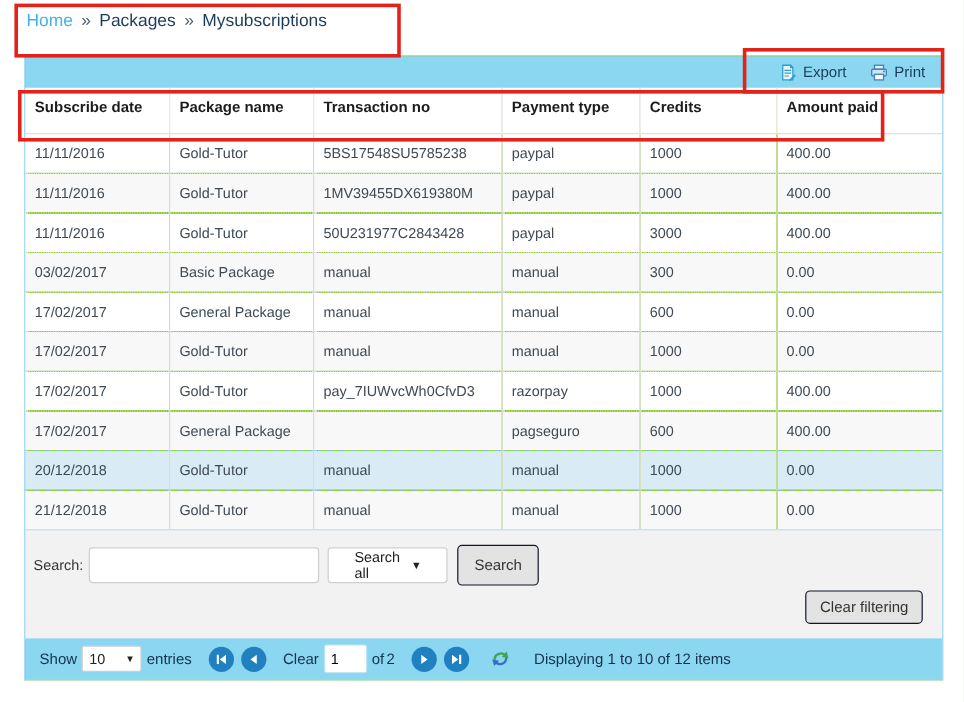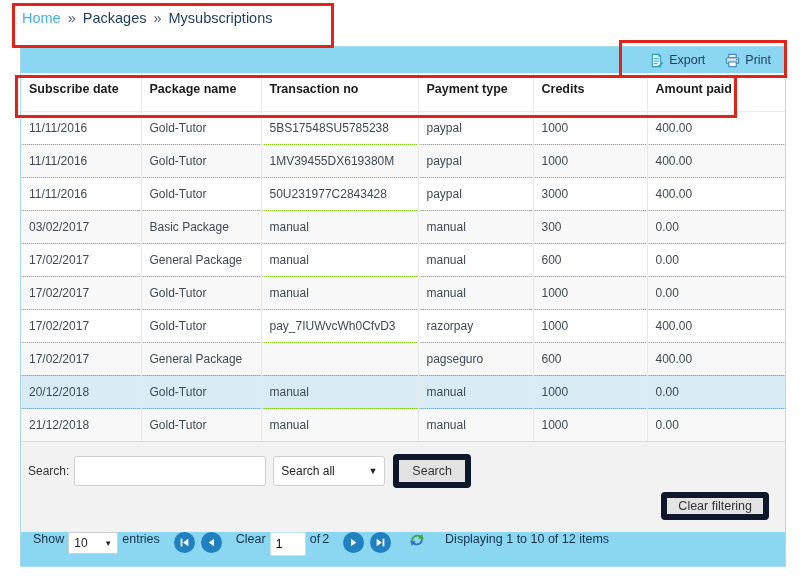--- a/index.html
+++ b/index.html
@@ -40,32 +40,32 @@
   tbody tr.highlight td { border-top:1px dotted #9fcfe8; }
   tbody tr.highlight + tr td { border-top:1px dotted #9fcfe8; }
 
   
   .search-panel { position:absolute; left:0; right:0; top:394px; height:93px;
                   background:#f2f2f2; border-top:1px solid #bfe7f7; }
   .search-row { position:absolute; left:7px; top:12px; display:flex; align-items:center; }
   .search-label { font-size:12px; color:#333; margin-right:5px; }
   .search-input { width:192px; height:30px; border:1px solid #cfcfcf; border-radius:3px;
                   background:#fff; font-family:inherit; font-size:12px; padding:0 6px; }
-  .fake-select { width:112px; height:30px; border:1px solid #cfcfcf; border-radius:3px;
+  .fake-select { width:100px; height:30px; border:1px solid #cfcfcf; border-radius:3px;
                  background:#fff; margin-left:7px; display:flex; align-items:center;
-                 justify-content:space-between; padding:0 7px; font-size:12px; color:#222; cursor:pointer; }
+                 justify-content:space-between; padding:0 21px; font-size:12px; color:#222; cursor:pointer; }
   .fake-select .arrow { font-size:9px; color:#222; }
-  .gray-btn { background:#e3e3e3; border:6px solid #0f172a; border-radius:4px;
+  .gray-btn { background:#e3e3e3; border:1px solid #0f172a; border-radius:4px;
               font-family:inherit; font-size:12.5px; color:#333; cursor:pointer; }
   .search-btn { height:34px; padding:0 13px; margin-left:8px; }
   .clear-btn { position:absolute; right:16px; top:50px; height:28px; padding:0 11px; }
 
   
   .pager-bar { position:absolute; left:0; right:0; bottom:0; height:34px; background:#8bd6f0;
-               display:flex; align-items:flex-start; padding:0 8px; font-size:12.5px; color:#15324d; }
+               display:flex; align-items:center; padding:0 8px; font-size:12.5px; color:#15324d; }
   .pager-bar .lbl { margin:0 4px; }
   .mini-select { width:50px; height:22px; background:#fff; border:1px solid #cfcfcf; border-radius:2px;
                  display:flex; align-items:center; justify-content:space-between; padding:0 5px;
                  font-size:12px; color:#222; cursor:pointer; }
   .mini-select .arrow { font-size:8px; }
   .nav-btn { width:21px; height:21px; border-radius:50%; background:#2181c0; border:none;
              display:flex; align-items:center; justify-content:center; cursor:pointer; padding:0; }
   .nav-group { display:flex; gap:6px; margin:0 10px; }
   .page-input { width:36px; height:24px; border:1px solid #bfe3f5; border-radius:2px;
                 background:#fff; font-family:inherit; font-size:12px; padding:0 5px; }

